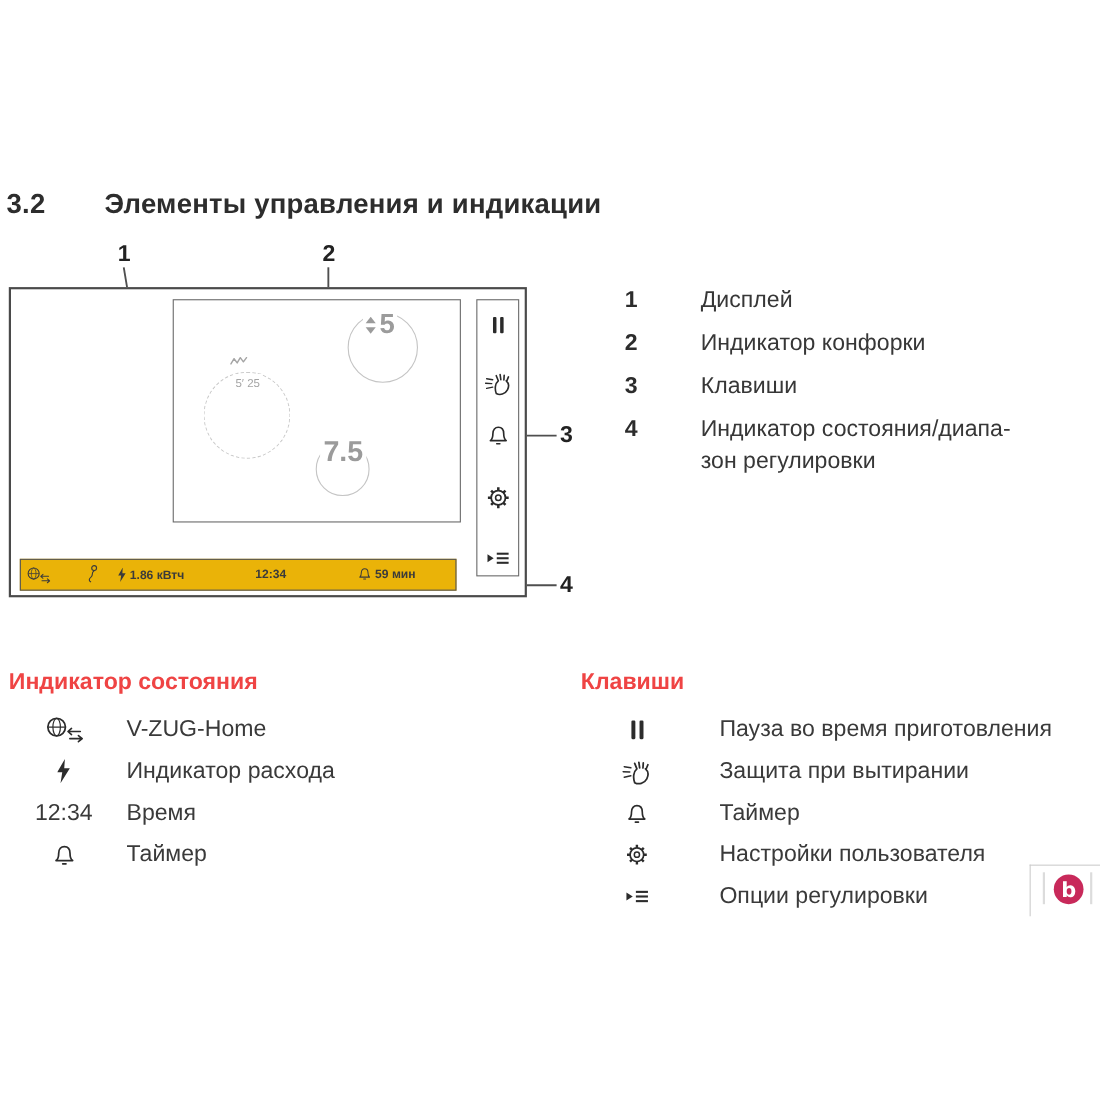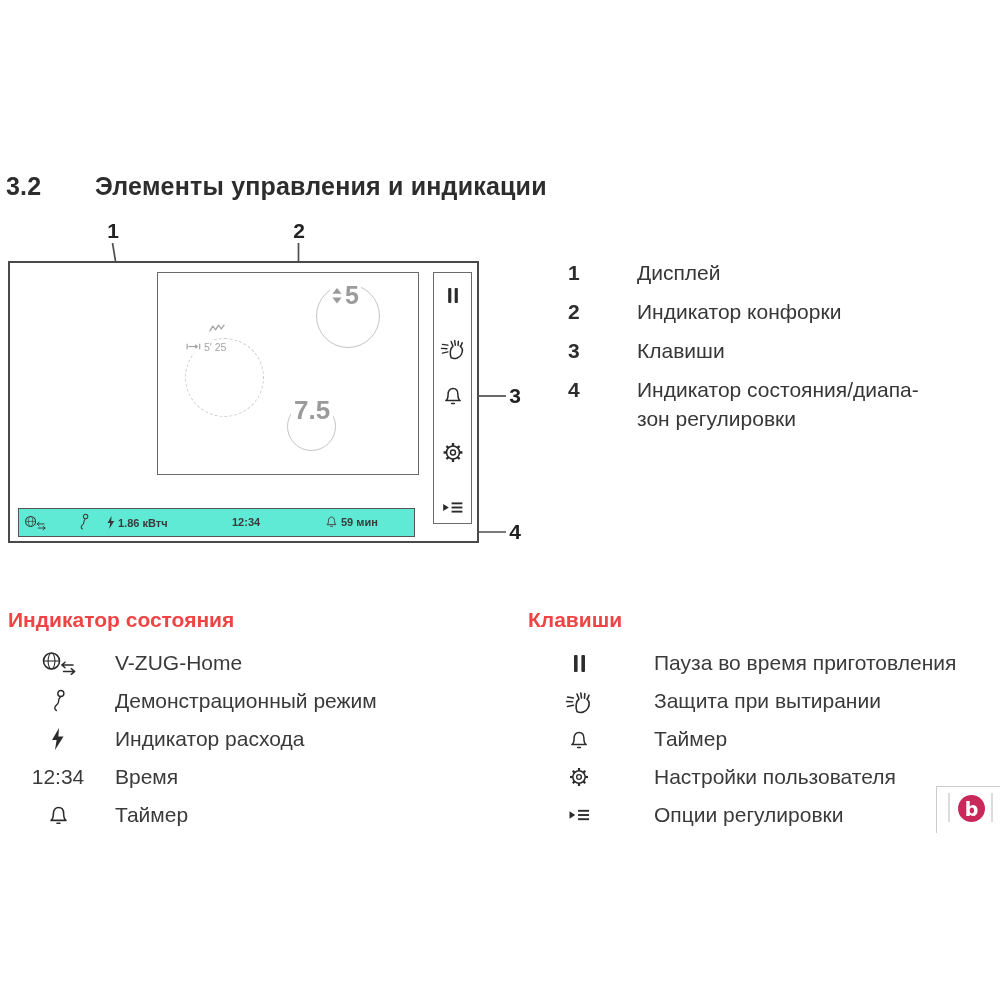--- a/index.html
+++ b/index.html
@@ -17,31 +17,31 @@
 
   
   .panel{position:absolute;left:8px;top:261px;width:467px;height:278px;
          border:2px solid #4a4a4a;background:#fff;}
   .display{position:absolute;left:157px;top:272px;width:260px;height:201px;
            border:1.5px solid #6a6a6a;background:#fff;}
   .keyscol{position:absolute;left:433px;top:272px;width:37px;height:250px;
            border:1.5px solid #6a6a6a;background:#fff;}
   .keyscol .k{position:absolute;left:50%;transform:translateX(-50%);color:#2a2a2a;}
   .statusbar{position:absolute;left:18px;top:508px;width:395px;height:27px;
-             border:1.5px solid #555;background:#5eead4;}
+             border:1.5px solid #555;background:#eab308;}
   .statusbar .sb{position:absolute;display:flex;align-items:center;gap:3px;
                  font-size:11px;font-weight:bold;color:#3b3b3b;white-space:nowrap;}
 
   .circle{position:absolute;border-radius:50%;}
   .cA{left:316px;top:284px;width:62px;height:62px;border:1.5px solid #c4c4c4;}
   .cB{left:185px;top:338px;width:77px;height:77px;border:1.5px dashed #cbcbcb;}
   .cC{left:287px;top:402px;width:47px;height:47px;border:1.5px solid #c4c4c4;}
   .dlabel{position:absolute;background:#fff;display:flex;align-items:center;color:#9b9b9b;}
   .lA{left:330px;top:283px;height:25px;gap:3px;font-size:25px;font-weight:bold;padding:0 2px;}
-  .lB{left:184px;top:340px;height:13px;gap:3px;font-size:10.5px;color:#a5a5a5;padding:0 2px;}
+  .lB{left:212px;top:340px;height:13px;gap:3px;font-size:10.5px;color:#a5a5a5;padding:0 2px;flex-direction:column;}
   .lC{left:291px;top:398px;height:24px;font-size:26px;font-weight:bold;padding:0 3px;text-align:center;}
   .squig{position:absolute;left:209px;top:323px;color:#a5a5a5;}
 
   
   .legend{position:absolute;left:568px;top:258px;font-size:21px;color:#373737;}
   .legend .row{display:flex;line-height:29px;margin-bottom:10px;}
   .legend .num{width:69px;font-weight:bold;color:#2c2c2c;}
   .legend .lbl{white-space:pre-line;}
 
   
@@ -252,28 +252,20 @@
     <div class="row">
       <span class="icon-cell">
           <svg class="ic" width="35" height="25">
             <use href="#sym-globe"></use>
           </svg>
         </span>
       <span class="lbl">V-ZUG-Home</span>
     </div>
     <div class="row">
       <span class="icon-cell">
-          <svg class="ic" width="18" height="24">
-            <use href="#sym-person"></use>
-          </svg>
-        </span>
-      <span class="lbl">Демонстрационный режим</span>
-    </div>
-    <div class="row">
-      <span class="icon-cell">
           <svg class="ic" width="12" height="22">
             <use href="#sym-bolt"></use>
           </svg>
         </span>
       <span class="lbl">Индикатор расхода</span>
     </div>
     <div class="row">
       <span class="icon-cell">
           <span class="icon-text">12:34</span>
         </span>

